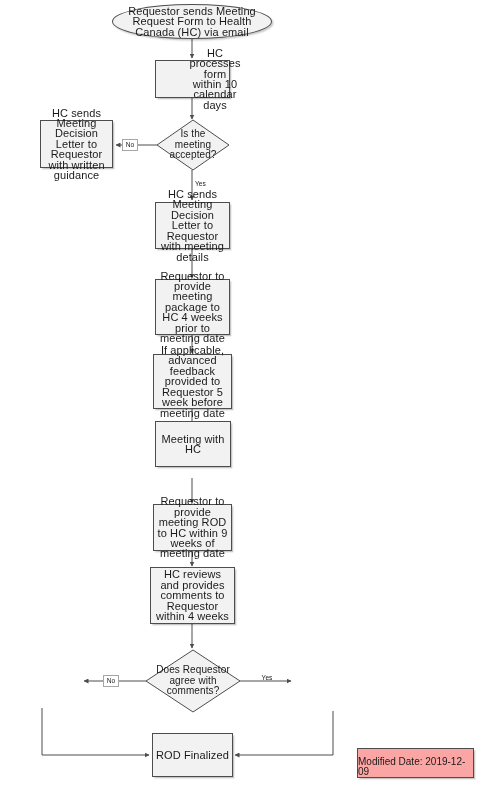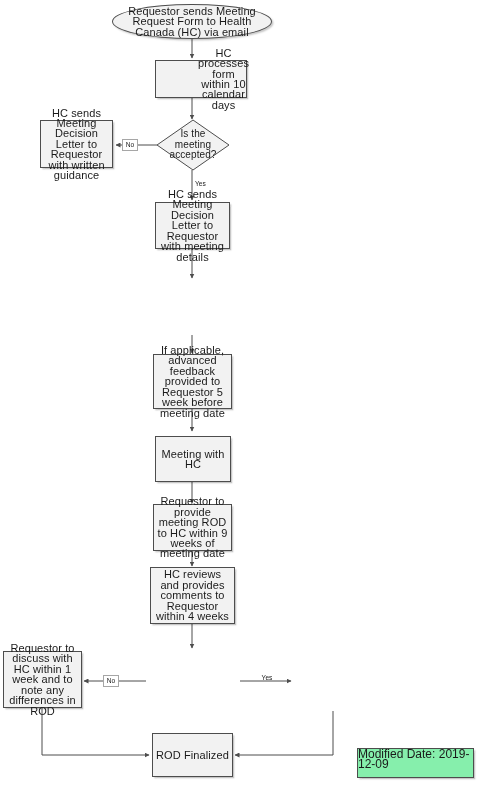--- a/index.html
+++ b/index.html
@@ -89,27 +89,27 @@
     box-sizing: border-box;
   }
   .edge-label.bare {
     border: none;
     background: transparent;
     padding: 0;
   }
   .meta-box {
     position: absolute;
     box-sizing: border-box;
-    background: #86efac;
+    background: #fca5a5;
     border: 1px solid #4d4d4d;
-    font-size: 12px;
+    font-size: 10px;
     line-height: 10px;
     color: #1a1a1a;
     display: flex;
-    align-items: flex-start;
+    align-items: flex-end;
     justify-content: center;
     box-shadow: 1.5px 1.5px 1.5px rgba(0,0,0,0.22);
   }
 </style>
 </head>
 <body>
 
 <div id="canvas">
 
   <svg id="wires" viewBox="0 0 486 795" width="486" height="795">
@@ -147,60 +147,66 @@
       <path d="M 42 708 L 42 755 L 149 755"></path>
 
       <path d="M 333 711 L 333 755 L 235 755"></path>
     </g>
   </svg>
 
   <div class="node terminator" style="left:112px; top:4px; width:160px; height:35px;">
     <span>Requestor sends Meeting Request Form to Health Canada (HC) via email</span>
   </div>
 
-  <div class="node plain" style="left:155px; top:60px; width:92px; height:38px;padding-left:48px;">
+  <div class="node plain" style="left:155px; top:60px; width:75px; height:38px;padding-left:48px;">
     <span>HC processes form within 10 calendar days</span>
   </div>
 
   <div class="decision" style="left:156px; top:119px; width:74px; height:52px;">
     <svg width="74" height="52" viewBox="0 0 74 52">
       <polygon points="37,1 73,26 37,51 1,26" fill="#f2f2f2" stroke="#4d4d4d" stroke-width="1"></polygon>
     </svg>
     <div class="dtext">Is the meeting accepted?</div>
   </div>
 
   <div class="node plain" style="left:40px; top:120px; width:73px; height:48px;">
     <span>HC sends Meeting Decision Letter to Requestor with written guidance</span>
   </div>
 
   <div class="node plain" style="left:155px; top:202px; width:75px; height:47px;">
     <span>HC sends Meeting Decision Letter to Requestor with meeting details</span>
   </div>
 
+  <div class="node plain" style="left:155px; top:279px; width:75px; height:56px;">
+    <span>Requestor to provide meeting package to HC 4 weeks prior to meeting date</span>
+  </div>
 
   <div class="node plain" style="left:153px; top:354px; width:79px; height:55px;">
     <span>If applicable, advanced feedback provided to Requestor 5 week before meeting date</span>
   </div>
 
-  <div class="node plain" style="left:155px; top:436px; width:76px; height:46px;">
+  <div class="node plain" style="left:155px; top:421px; width:76px; height:46px;">
     <span>Meeting with HC</span>
   </div>
 
   <div class="node plain" style="left:153px; top:504px; width:79px; height:47px;">
     <span>Requestor to provide meeting ROD to HC within 9 weeks of meeting date</span>
   </div>
 
   <div class="node plain" style="left:150px; top:567px; width:85px; height:57px;">
     <span>HC reviews and provides comments to Requestor within 4 weeks</span>
   </div>
 
-
-  <div class="node plain" style="left:3px; top:651px; width:79px; height:57px;">
-    <span>Requestor to discuss with HC within 1 week and to note any differences in ROD</span>
-  </div>
+  <div class="decision" style="left:145px; top:649px; width:96px; height:64px;">
+    <svg width="96" height="64" viewBox="0 0 96 64">
+      <polygon points="48,1 95,32 48,63 1,32" fill="#f2f2f2" stroke="#4d4d4d" stroke-width="1"></polygon>
+    </svg>
+    <div class="dtext">Does Requestor agree with comments?</div>
+  </div>
+
 
 
   <div class="node plain" style="left:152px; top:733px; width:81px; height:44px;">
     <span>ROD Finalized</span>
   </div>
 
   <div class="edge-label" style="left:122px; top:139px; width:16px; height:12px;">No</div>
 
   <div class="edge-label bare" style="left:195px; top:180px; width:18px; height:11px; text-align:left;">Yes</div>
 

